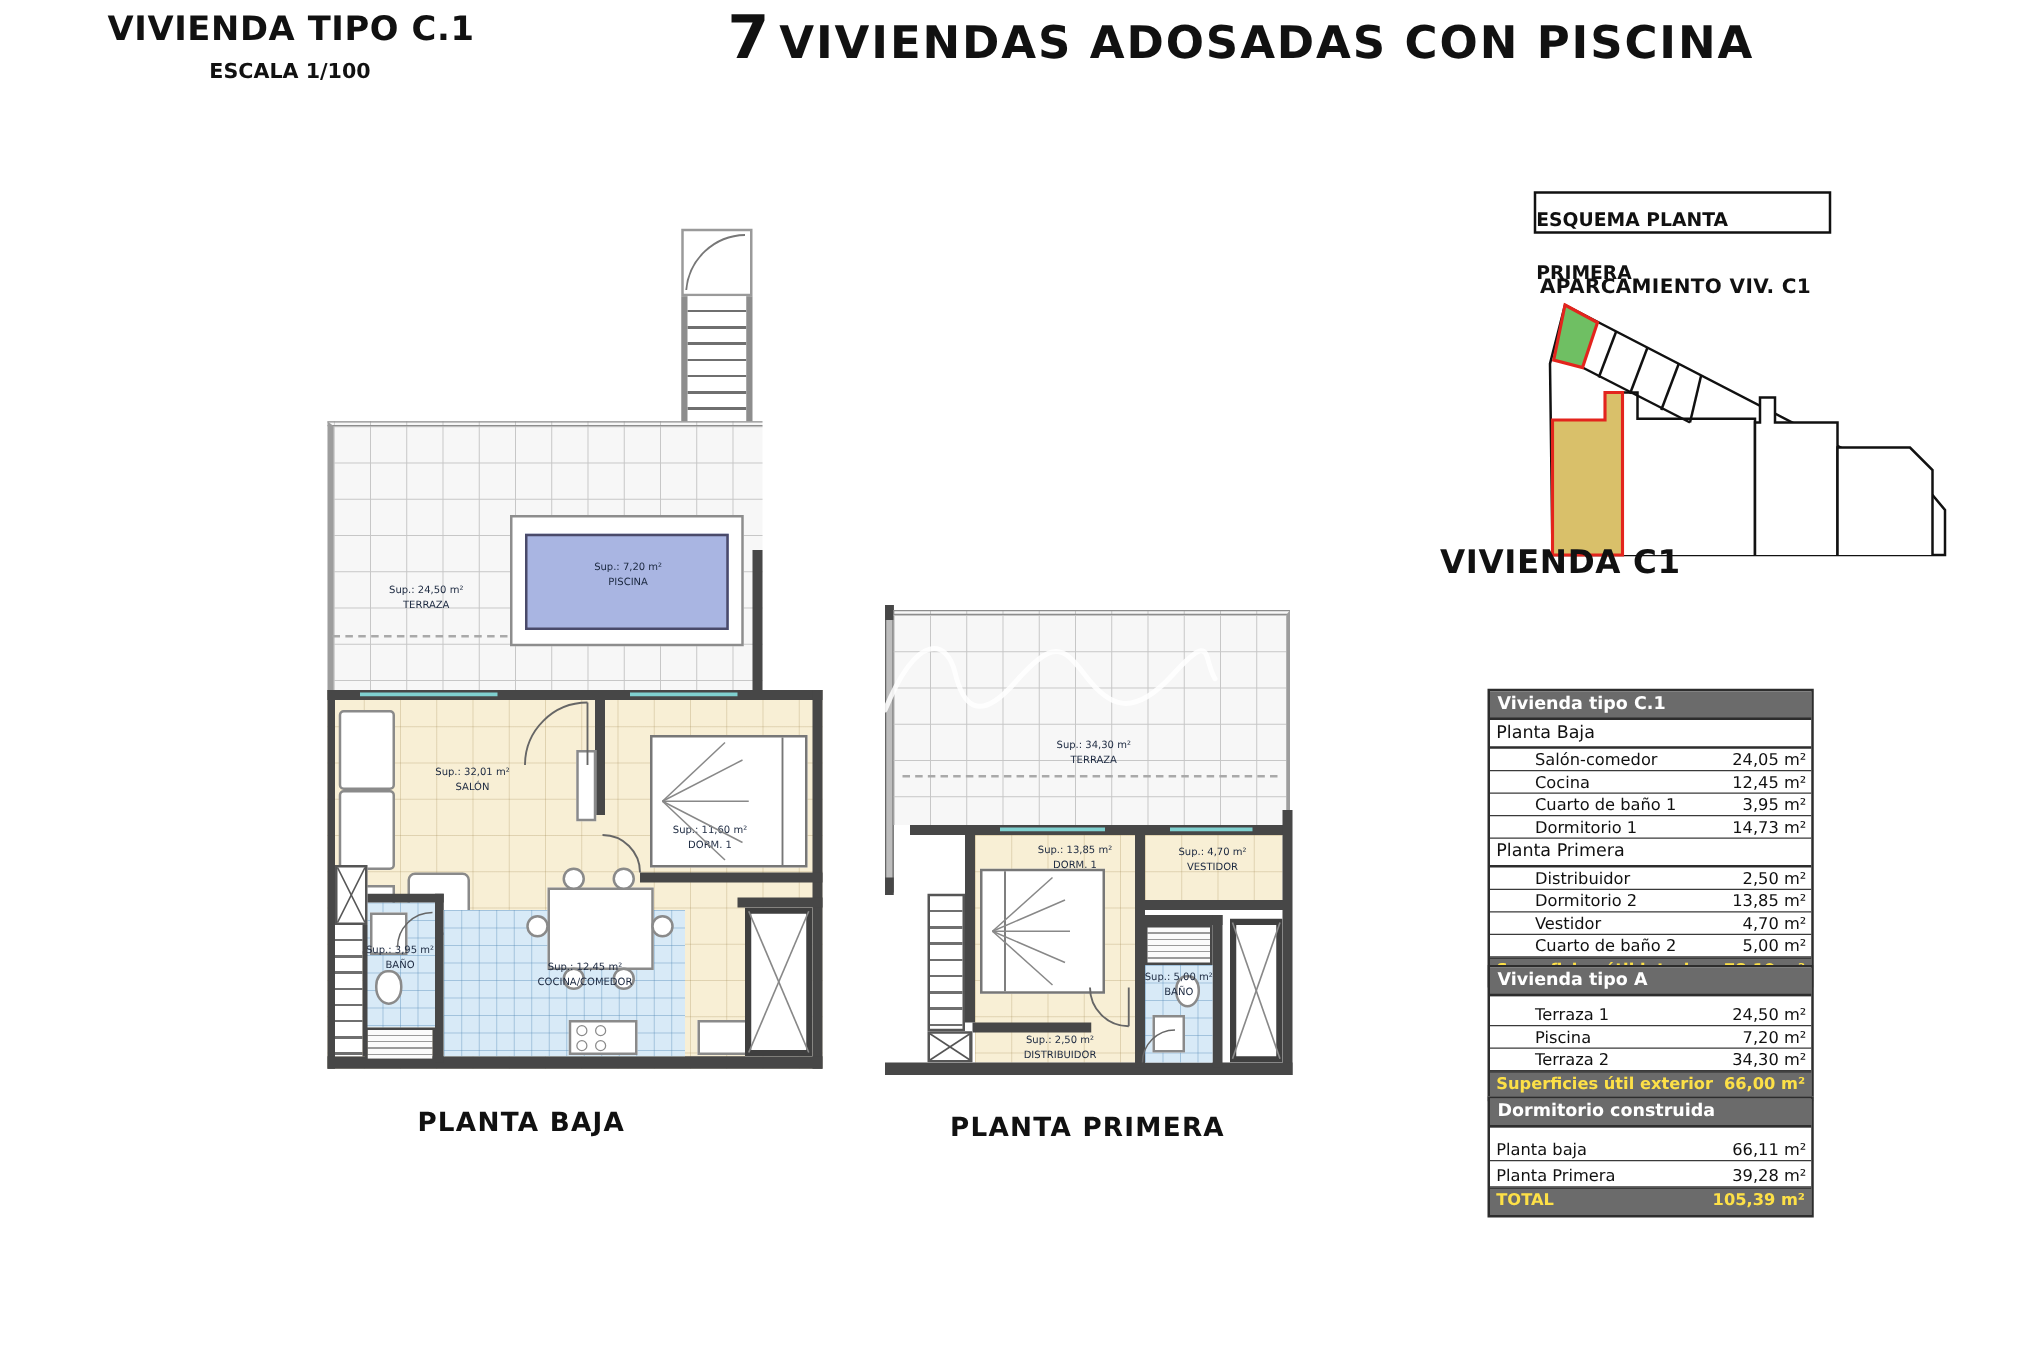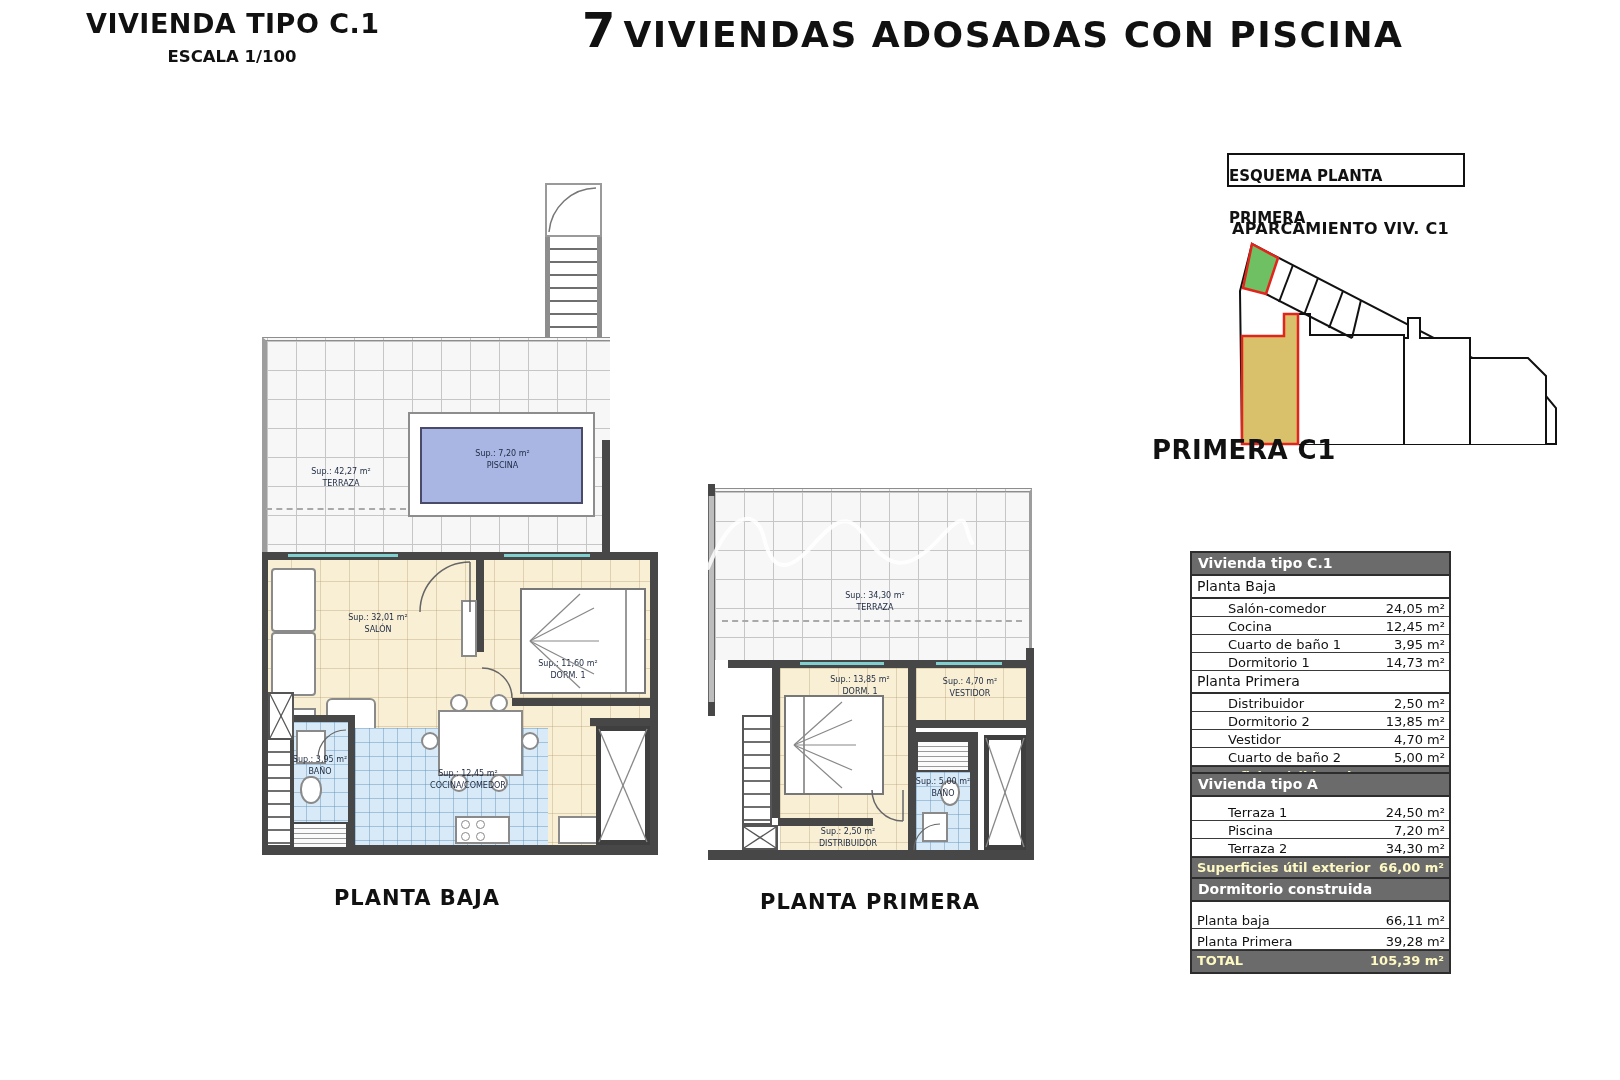--- a/index.html
+++ b/index.html
@@ -17,21 +17,21 @@
            text-align:left;line-height:42px;font-size:15px;font-weight:bold;}
   .apar-lbl{left:1232px;top:219px;font-size:16px;font-weight:bold;letter-spacing:.3px;}
   .viv-lbl{left:1152px;top:435px;font-size:26px;font-weight:bold;letter-spacing:.5px;}
   
   .tbl{position:absolute;left:1190px;width:257px;border:2px solid #2d2d2d;background:#fff;font-size:13px;}
   .tbl-h{background:#6b6b6b;color:#fff;font-weight:bold;font-size:14px;padding:2px 6px;height:17px;border-bottom:2px solid #2d2d2d;}
   .tbl-sec{font-size:14px;padding:2px 5px;height:17px;border-bottom:2px solid #2d2d2d;}
   .tbl-row{display:flex;justify-content:space-between;align-items:flex-end;height:17px;
            padding:0 4px 0 36px;border-bottom:1px solid #3a3a3a;}
   .tbl-row.noind{padding-left:5px;height:20px;}
-  .tbl-f{background:#6b6b6b;color:#fef9c3;font-weight:bold;display:flex;justify-content:space-between;
+  .tbl-f{background:#6b6b6b;color:#fde047;font-weight:bold;display:flex;justify-content:space-between;
          padding:2px 5px;height:17px;border-top:1px solid #2d2d2d;}
   .tbl-gap{height:6px;}
   
   .wall{position:absolute;background:#474747;}
   .gwall{position:absolute;background:#9a9a9a;}
   .tgrid{background-color:#f7f7f7;
     background-image:linear-gradient(#c6c6c6 1px,transparent 1px),linear-gradient(90deg,#c6c6c6 1px,transparent 1px);
     background-size:29px 29px;}
   .cream{background-color:#f8efd5;
     background-image:linear-gradient(rgba(160,135,80,.28) 1px,transparent 1px),linear-gradient(90deg,rgba(160,135,80,.28) 1px,transparent 1px);
@@ -71,21 +71,21 @@
     <path d="M214,208 L214,102 L218,102 L218,82 L230,82 L230,102 L280,102 L280,208" fill="#fff" stroke="#111" stroke-width="2"></path>
     <path d="M280,208 L280,122 L338,122 L356,140 L356,208" fill="#fff" stroke="#111" stroke-width="2"></path>
     <path d="M76,58 L162,102" stroke="#111" stroke-width="2"></path>
     <path d="M103,29 L89,66" stroke="#111" stroke-width="2"></path>
     <path d="M128,42 L114,79" stroke="#111" stroke-width="2"></path>
     <path d="M153,55 L139,92" stroke="#111" stroke-width="2"></path>
     <path d="M171,64 L162,102" stroke="#111" stroke-width="2"></path>
     <path d="M62,8 L88,22 L76,58 L53,52 Z" fill="#6fbf63" stroke="#e3241d" stroke-width="2.5"></path>
     <path d="M52,100 L94,100 L94,78 L108,78 L108,208 L52,208 Z" fill="#d9c06a" stroke="#e3241d" stroke-width="2.5"></path>
   </svg>
-  <div class="abs viv-lbl">PRIMERA C1</div>
+  <div class="abs viv-lbl">VIVIENDA C1</div>
 
   <div class="tbl" style="top:551px;">
     <div class="tbl-h">Vivienda tipo C.1</div>
     <div class="tbl-sec">Planta Baja</div>
     <div class="tbl-row">
         <span>Salón-comedor</span>
         <span>24,05 m²</span>
       </div>
     <div class="tbl-row">
         <span>Cocina</span>
@@ -169,21 +169,21 @@
     <div class="wall" style="left:344px;top:260px;width:8px;height:120px;"></div>
     <div class="dash" style="left:8px;top:328px;width:140px;"></div>
 
     <div class="wbox" style="left:150px;top:232px;width:187px;height:105px;border-color:#8d8d8d;"></div>
     <div class="abs" style="left:162px;top:247px;width:163px;height:77px;background:#a9b5e2;border:2px solid #4a4a6a;box-sizing:border-box;"></div>
     <div class="rlabel" style="left:172px;top:268px;width:145px;">
       <span>Sup.: 7,20 m²</span>
       <span>PISCINA</span>
     </div>
     <div class="rlabel" style="left:18px;top:286px;width:130px;">
-      <span>Sup.: 42,27 m²</span>
+      <span>Sup.: 24,50 m²</span>
       <span>TERRAZA</span>
     </div>
 
     <div class="abs cream" style="left:4px;top:372px;width:396px;height:303px;"></div>
     <div class="wall" style="left:4px;top:372px;width:396px;height:8px;"></div>
     <div class="wall" style="left:4px;top:372px;width:6px;height:303px;"></div>
     <div class="wall" style="left:392px;top:372px;width:8px;height:303px;"></div>
     <div class="wall" style="left:4px;top:665px;width:396px;height:10px;"></div>
     <div class="win" style="left:30px;top:374px;width:110px;"></div>
     <div class="win" style="left:246px;top:374px;width:86px;"></div>

